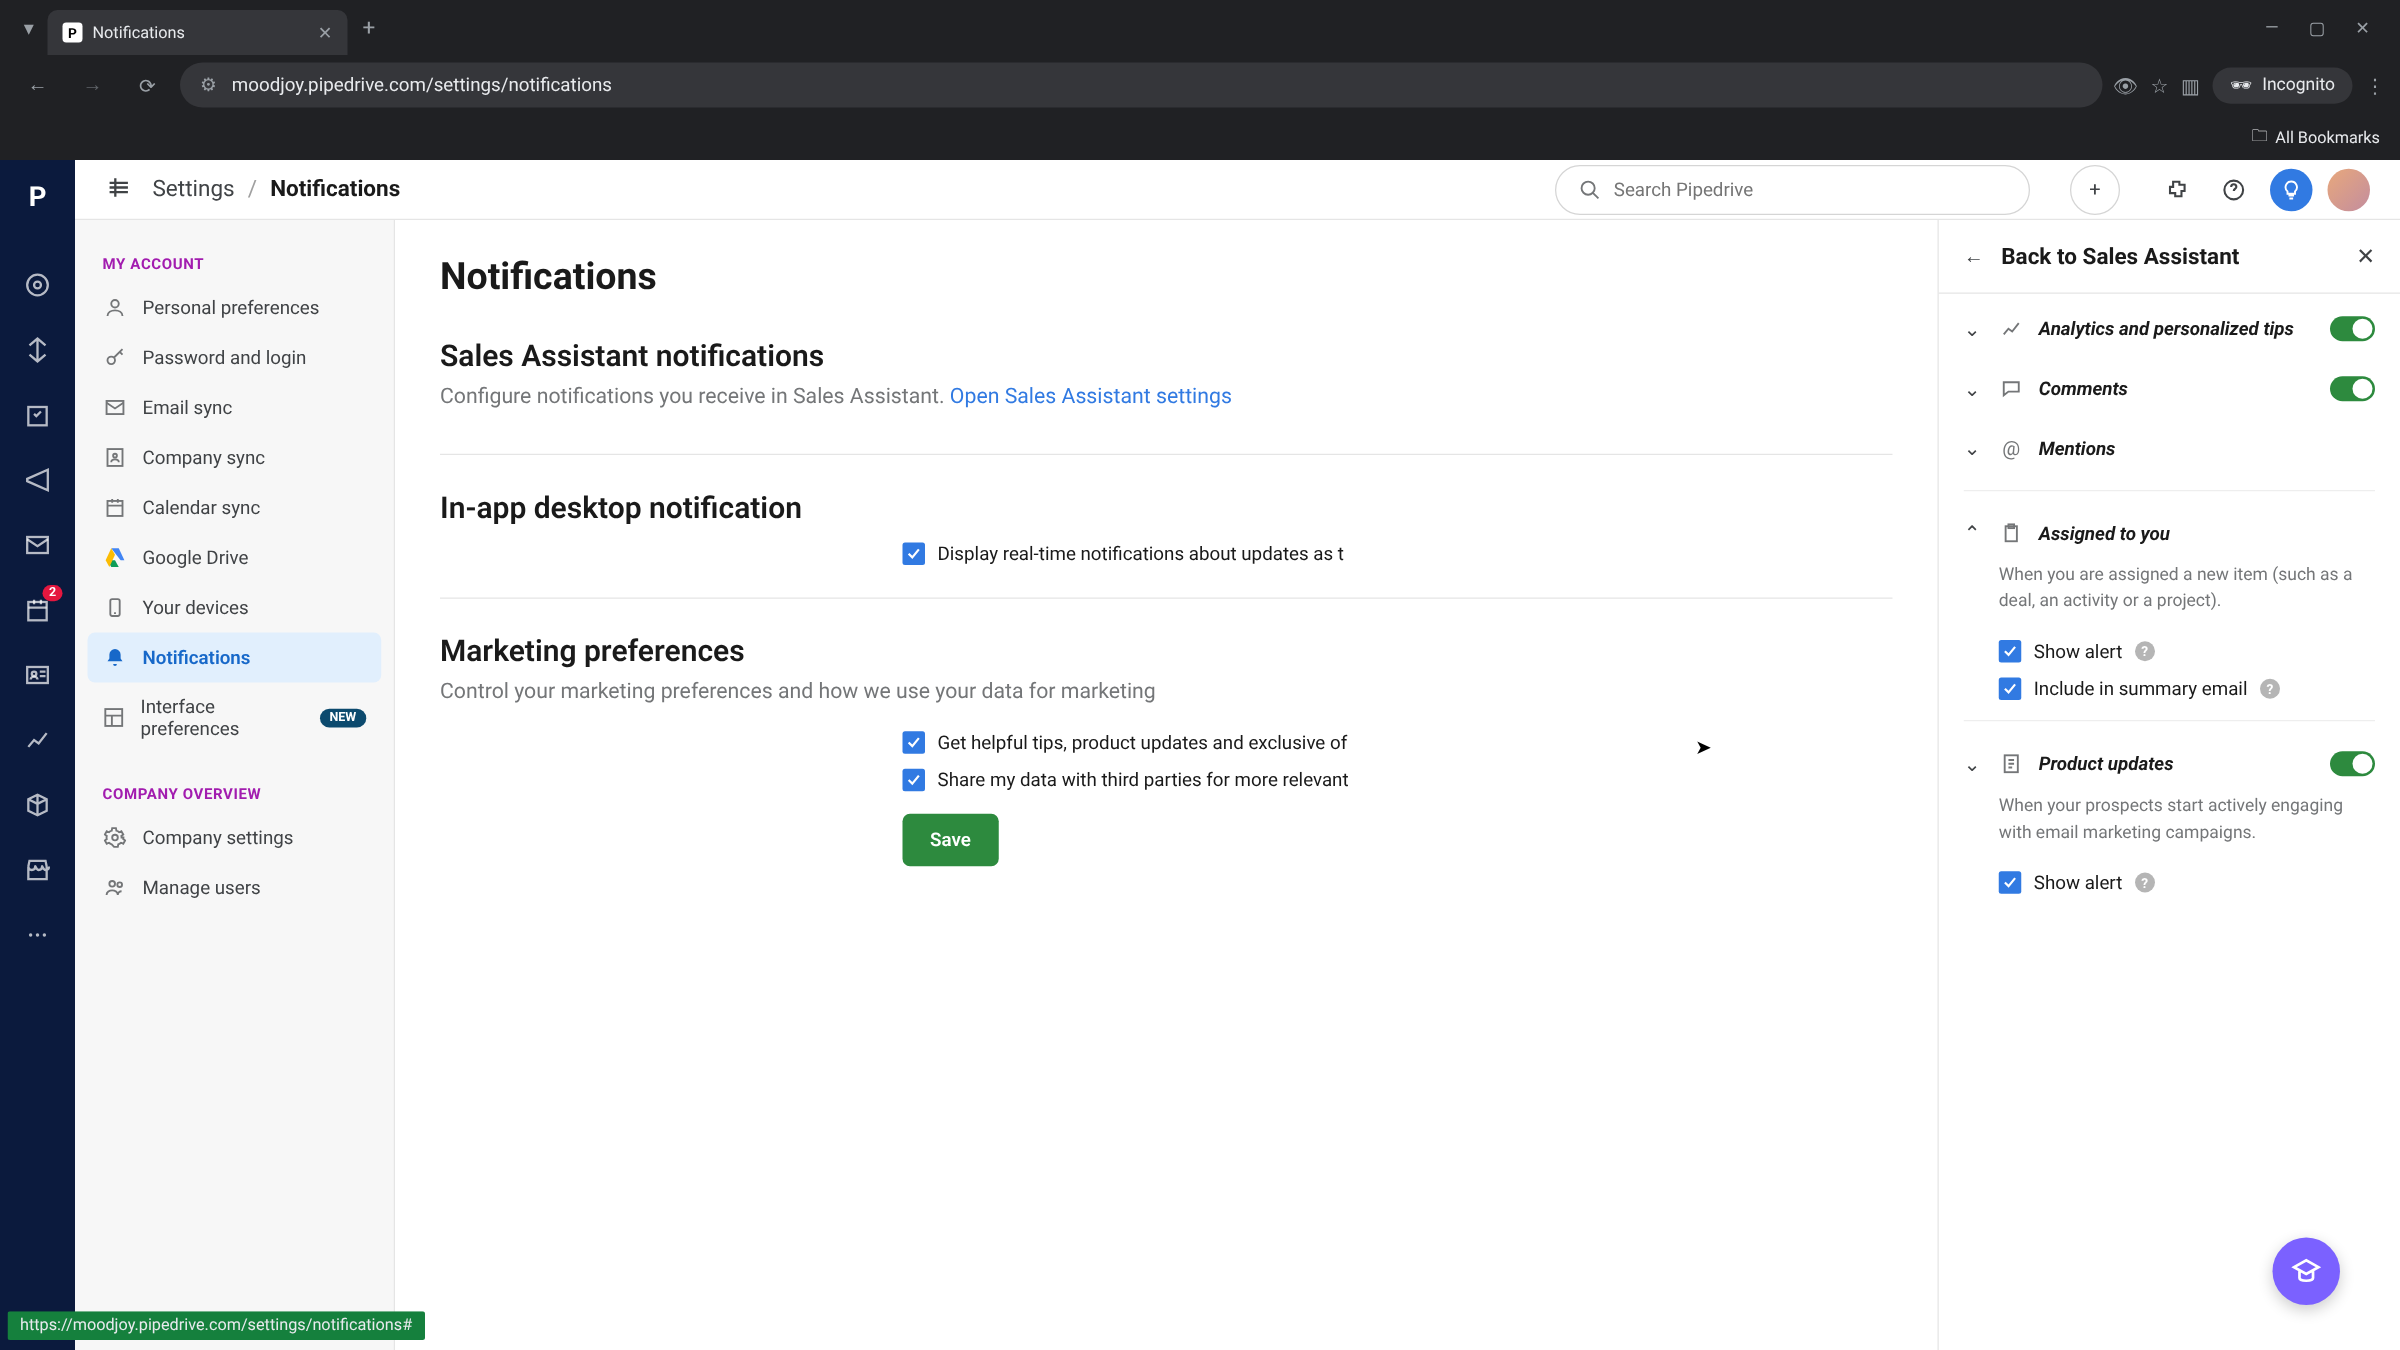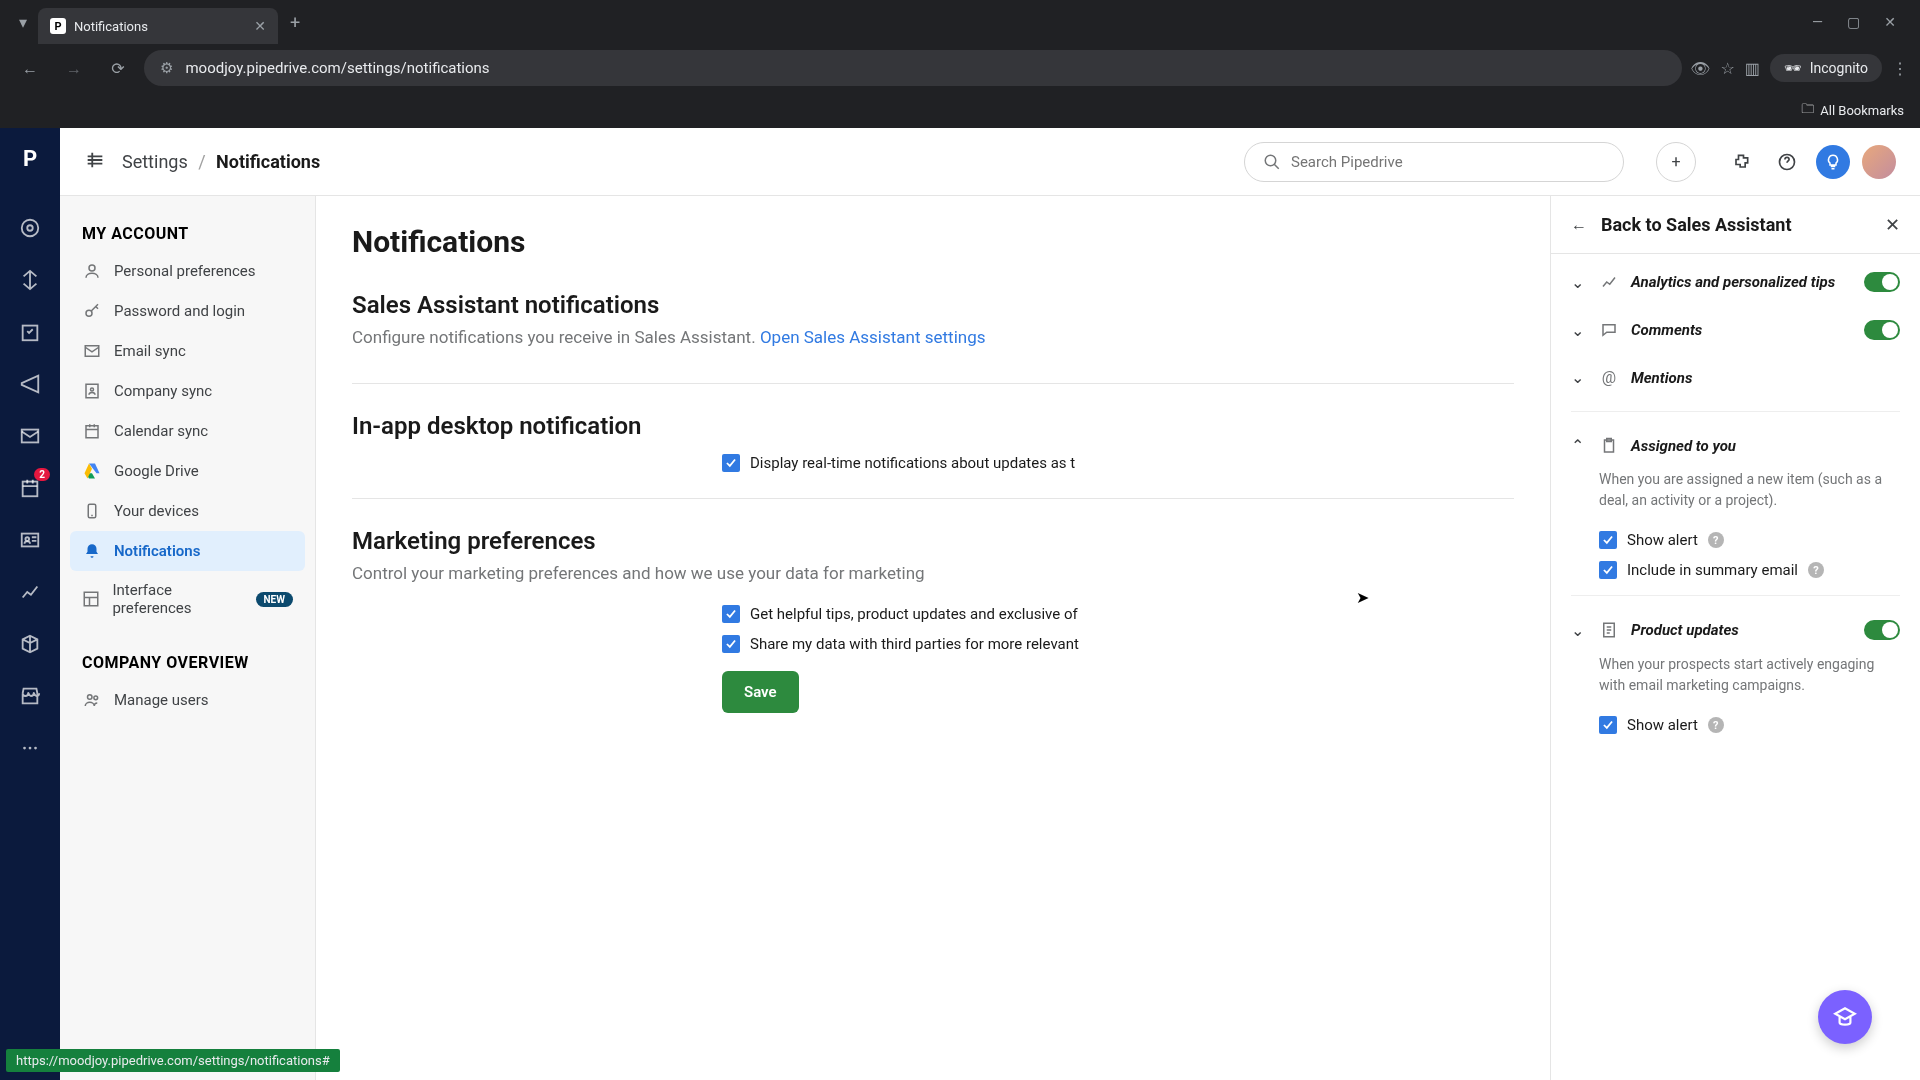--- a/index.html
+++ b/index.html
@@ -32,37 +32,37 @@
 .app { display: flex; height: calc(1080px - 128px); }
 
 .icon-sidebar { width: 60px; background: #0b1a3d; display: flex; flex-direction: column; align-items: center; padding-top: 12px; gap: 16px; }
 .icon-sidebar .logo { width: 36px; height: 36px; display: flex; align-items: center; justify-content: center; color: #fff; font-size: 22px; font-weight: bold; margin-bottom: 18px; }
 .icon-sidebar .rail-item { width: 36px; height: 36px; display: flex; align-items: center; justify-content: center; color: rgba(255,255,255,0.7); cursor: pointer; position: relative; }
 .icon-sidebar .rail-item svg { width: 22px; height: 22px; }
 .badge { position: absolute; top: -2px; right: -2px; background: #e5173f; color: #fff; border-radius: 8px; font-size: 10px; padding: 1px 5px; font-weight: bold; }
 
 .content-wrap { flex: 1; display: flex; flex-direction: column; }
 
-.topbar { height: 68px; border-bottom: 1px solid #e5e5e5; display: flex; align-items: center; padding: 16px 24px; gap: 16px; }
+.topbar { height: 48px; border-bottom: 1px solid #e5e5e5; display: flex; align-items: center; padding: 16px 24px; gap: 16px; }
 .hamburger { color: #404346; cursor: pointer; }
 .breadcrumb { font-size: 18px; color: #404346; }
 .breadcrumb .sep { color: #a0a0a0; margin: 0 6px; }
 .breadcrumb .current { font-weight: 700; color: #1a1a1a; }
 .search-box { flex: 0 0 380px; margin-left: auto; margin-right: 16px; height: 40px; border: 1px solid #d5d5d5; border-radius: 24px; display: flex; align-items: center; padding: 0 18px; gap: 10px; color: #747678; }
 .search-box input { border: none; outline: none; font-size: 15px; flex: 1; background: transparent; }
 .circle-btn { width: 40px; height: 40px; border: 1px solid #d5d5d5; border-radius: 50%; display: flex; align-items: center; justify-content: center; cursor: pointer; color: #404346; }
 .top-right { display: flex; gap: 12px; align-items: center; margin-left: 12px; }
 .top-right .ic { width: 34px; height: 34px; display: flex; align-items: center; justify-content: center; color: #404346; cursor: pointer; }
 .top-right .bulb { background: #317ae2; border-radius: 50%; color: #fff; }
 .avatar { width: 34px; height: 34px; border-radius: 50%; background: linear-gradient(135deg,#e8a87c,#c38d9e); }
 
 .main-row { flex: 1; display: flex; overflow: hidden; }
 
 .settings-nav { width: 256px; background: #f7f7f7; border-right: 1px solid #e5e5e5; padding: 20px 10px; overflow-y: auto; }
-.nav-header { font-size: 16px; font-weight: 700; color: #000000; letter-spacing: 0.5px; padding: 8px 12px; }
+.nav-header { font-size: 12px; font-weight: 700; color: #a21caf; letter-spacing: 0.5px; padding: 8px 12px; }
 .nav-item { display: flex; align-items: center; gap: 12px; padding: 10px 12px; border-radius: 6px; cursor: pointer; color: #404346; font-size: 15px; }
 .nav-item .nico { width: 20px; height: 20px; display: flex; align-items: center; justify-content: center; color: #747678; }
 .nav-item.active { background: #e1effd; color: #1768c9; font-weight: 600; }
 .nav-item.active .nico { color: #1768c9; }
 .nav-item .new-badge { background: #0c4a6e; color: #fff; font-size: 10px; font-weight: 700; padding: 2px 8px; border-radius: 10px; margin-left: auto; }
 .gdrive-ico { width:18px; height:18px; }
 
 .main-content { flex: 1; padding: 28px 36px; overflow-y: auto; position: relative; }
 .page-title { font-size: 30px; font-weight: 700; color: #1a1a1a; margin-bottom: 32px; }
 .section { border-top: 1px solid #e5e5e5; padding: 28px 0 20px; }
@@ -337,20 +337,29 @@
               <svg width="18" height="18" viewBox="0 0 24 24" fill="none" stroke="currentColor" stroke-width="2">
                 <rect x="3" y="3" width="18" height="18"></rect>
                 <path d="M3 10h18M10 10v11"></path>
               </svg>
             </span>
             <span>Interface preferences</span>
             <span class="new-badge">NEW</span>
           </div>
 
         <div class="nav-header" style="margin-top:18px">COMPANY OVERVIEW</div>
+        <div class="nav-item">
+            <span class="nico">
+              <svg width="18" height="18" viewBox="0 0 24 24" fill="none" stroke="currentColor" stroke-width="2">
+                <circle cx="12" cy="12" r="3"></circle>
+                <path d="M19 12a7 7 0 00-.2-1.7l2-1.5-2-3.4-2.3 1a7 7 0 00-3-1.7L13 2h-4l-.5 2.7a7 7 0 00-3 1.7l-2.3-1-2 3.4 2 1.5A7 7 0 003 12c0 .6 0 1.1.2 1.7l-2 1.5 2 3.4 2.3-1a7 7 0 003 1.7L11 22h4l.5-2.7a7 7 0 003-1.7l2.3 1 2-3.4-2-1.5c.1-.6.2-1.1.2-1.7z"></path>
+              </svg>
+            </span>
+            <span>Company settings</span>
+          </div>
         <div class="nav-item">
             <span class="nico">
               <svg width="18" height="18" viewBox="0 0 24 24" fill="none" stroke="currentColor" stroke-width="2">
                 <circle cx="9" cy="8" r="3"></circle>
                 <circle cx="17" cy="9" r="2.5"></circle>
                 <path d="M3 20c0-3 3-5 6-5s6 2 6 5M15 20c0-2.5 2-4 4-4"></path>
               </svg>
             </span>
             <span>Manage users</span>
           </div>

